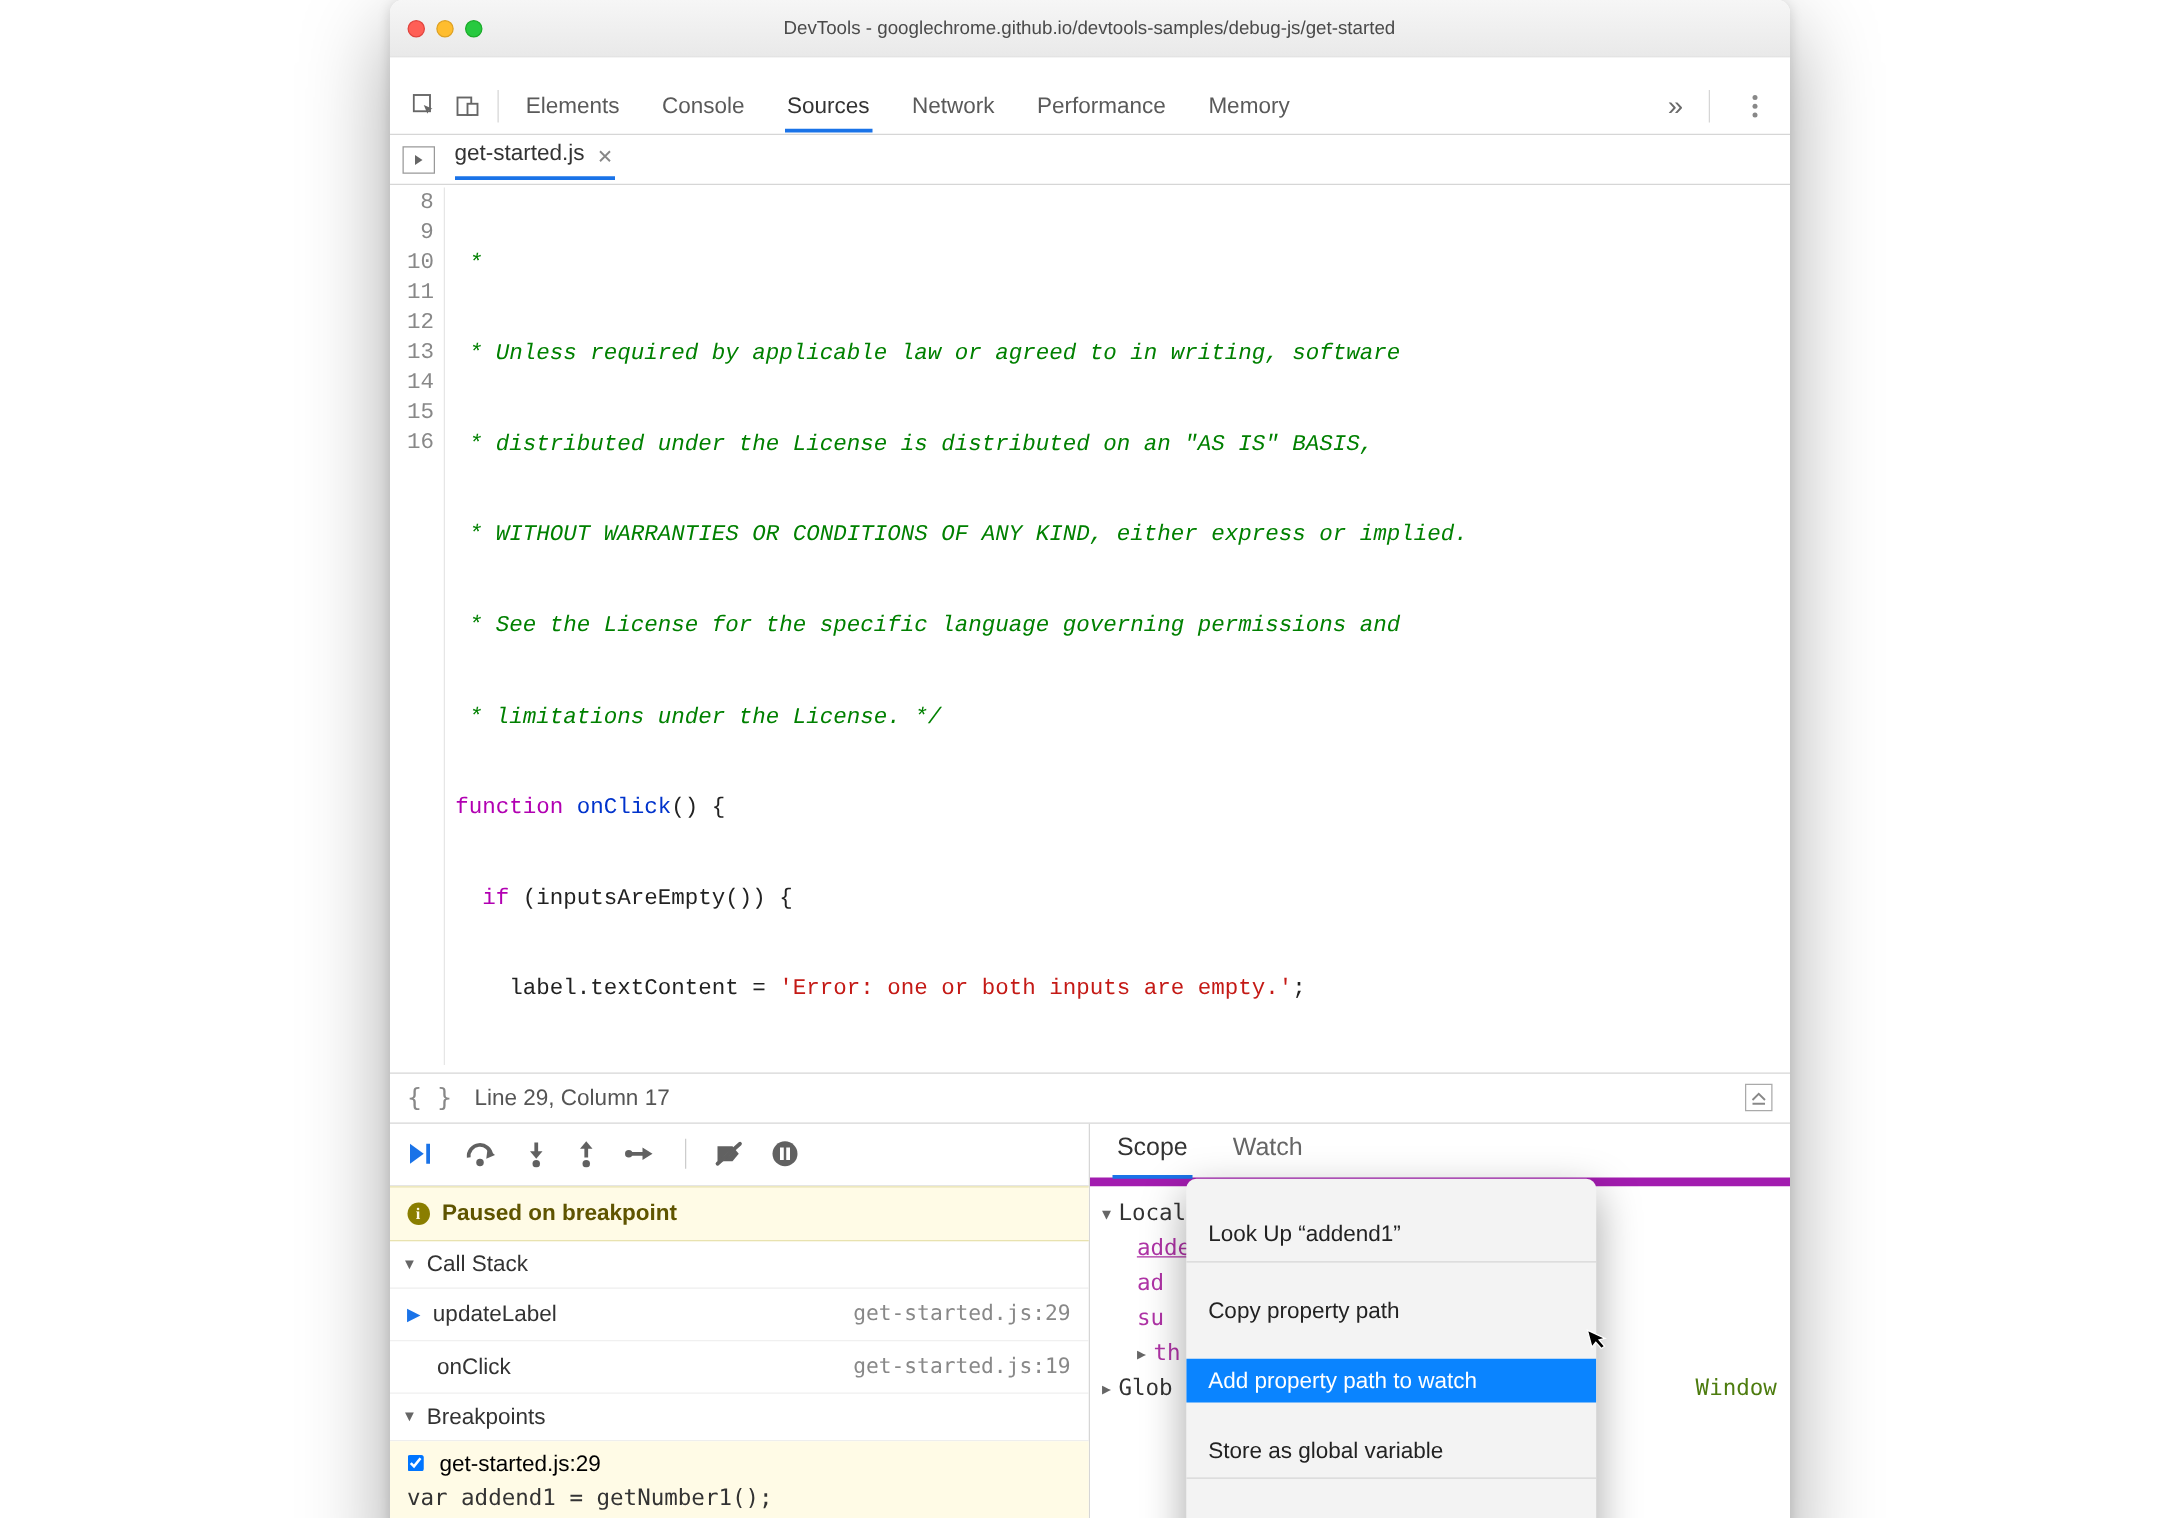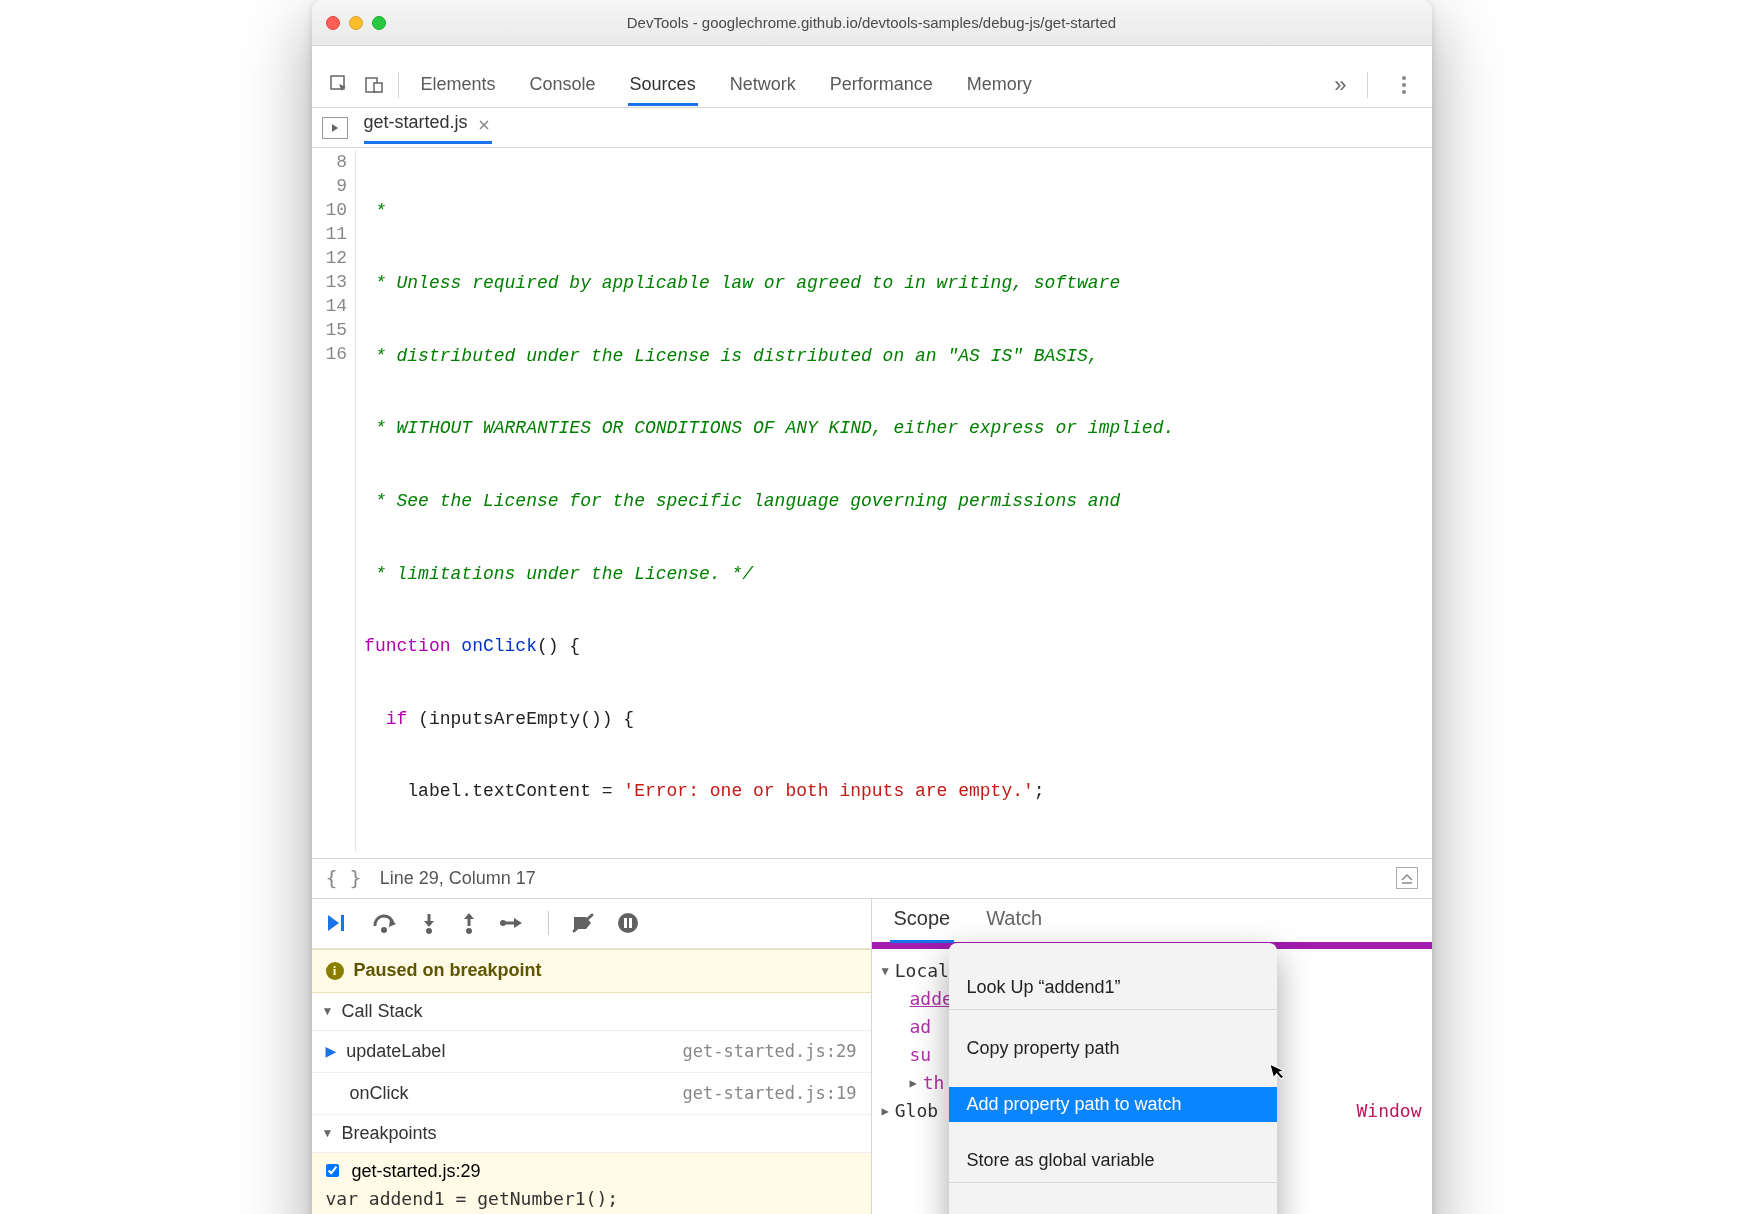--- a/index.html
+++ b/index.html
@@ -123,21 +123,21 @@
   font-size: 20px; color:#666;
 }
 .rtab { position:relative; padding: 12px 0; }
 .rtab.active { color:#333;}
 .rtab.active::after {content:""; position:absolute; left:-4px; right:-4px; bottom:-1px; height:3px; background:#1a73e8;}
 .scope { padding: 8px 10px; font-family: Menlo, monospace; font-size:18px; color:#333; }
 .scope-row { display:flex; align-items:center; gap: 6px; height:28px;}
 .scope .name { color: #af33a6; }
 .scope .lbl { color:#333; }
 .indent { padding-left: 28px; }
-.global-val { margin-left: auto; color:#be185d; font-family: Menlo, monospace;}
+.global-val { margin-left: auto; color:#4d7c0f; font-family: Menlo, monospace;}
 .context-menu {
   position: absolute;
   top: 44px; left: 77px;
   width: 328px;
   background: #f3f3f3;
   border-radius: 8px;
   box-shadow: 0 12px 34px rgba(0,0,0,0.35);
   font-size: 18px; color:#222;
   overflow: hidden;
   padding: 6px 0;

